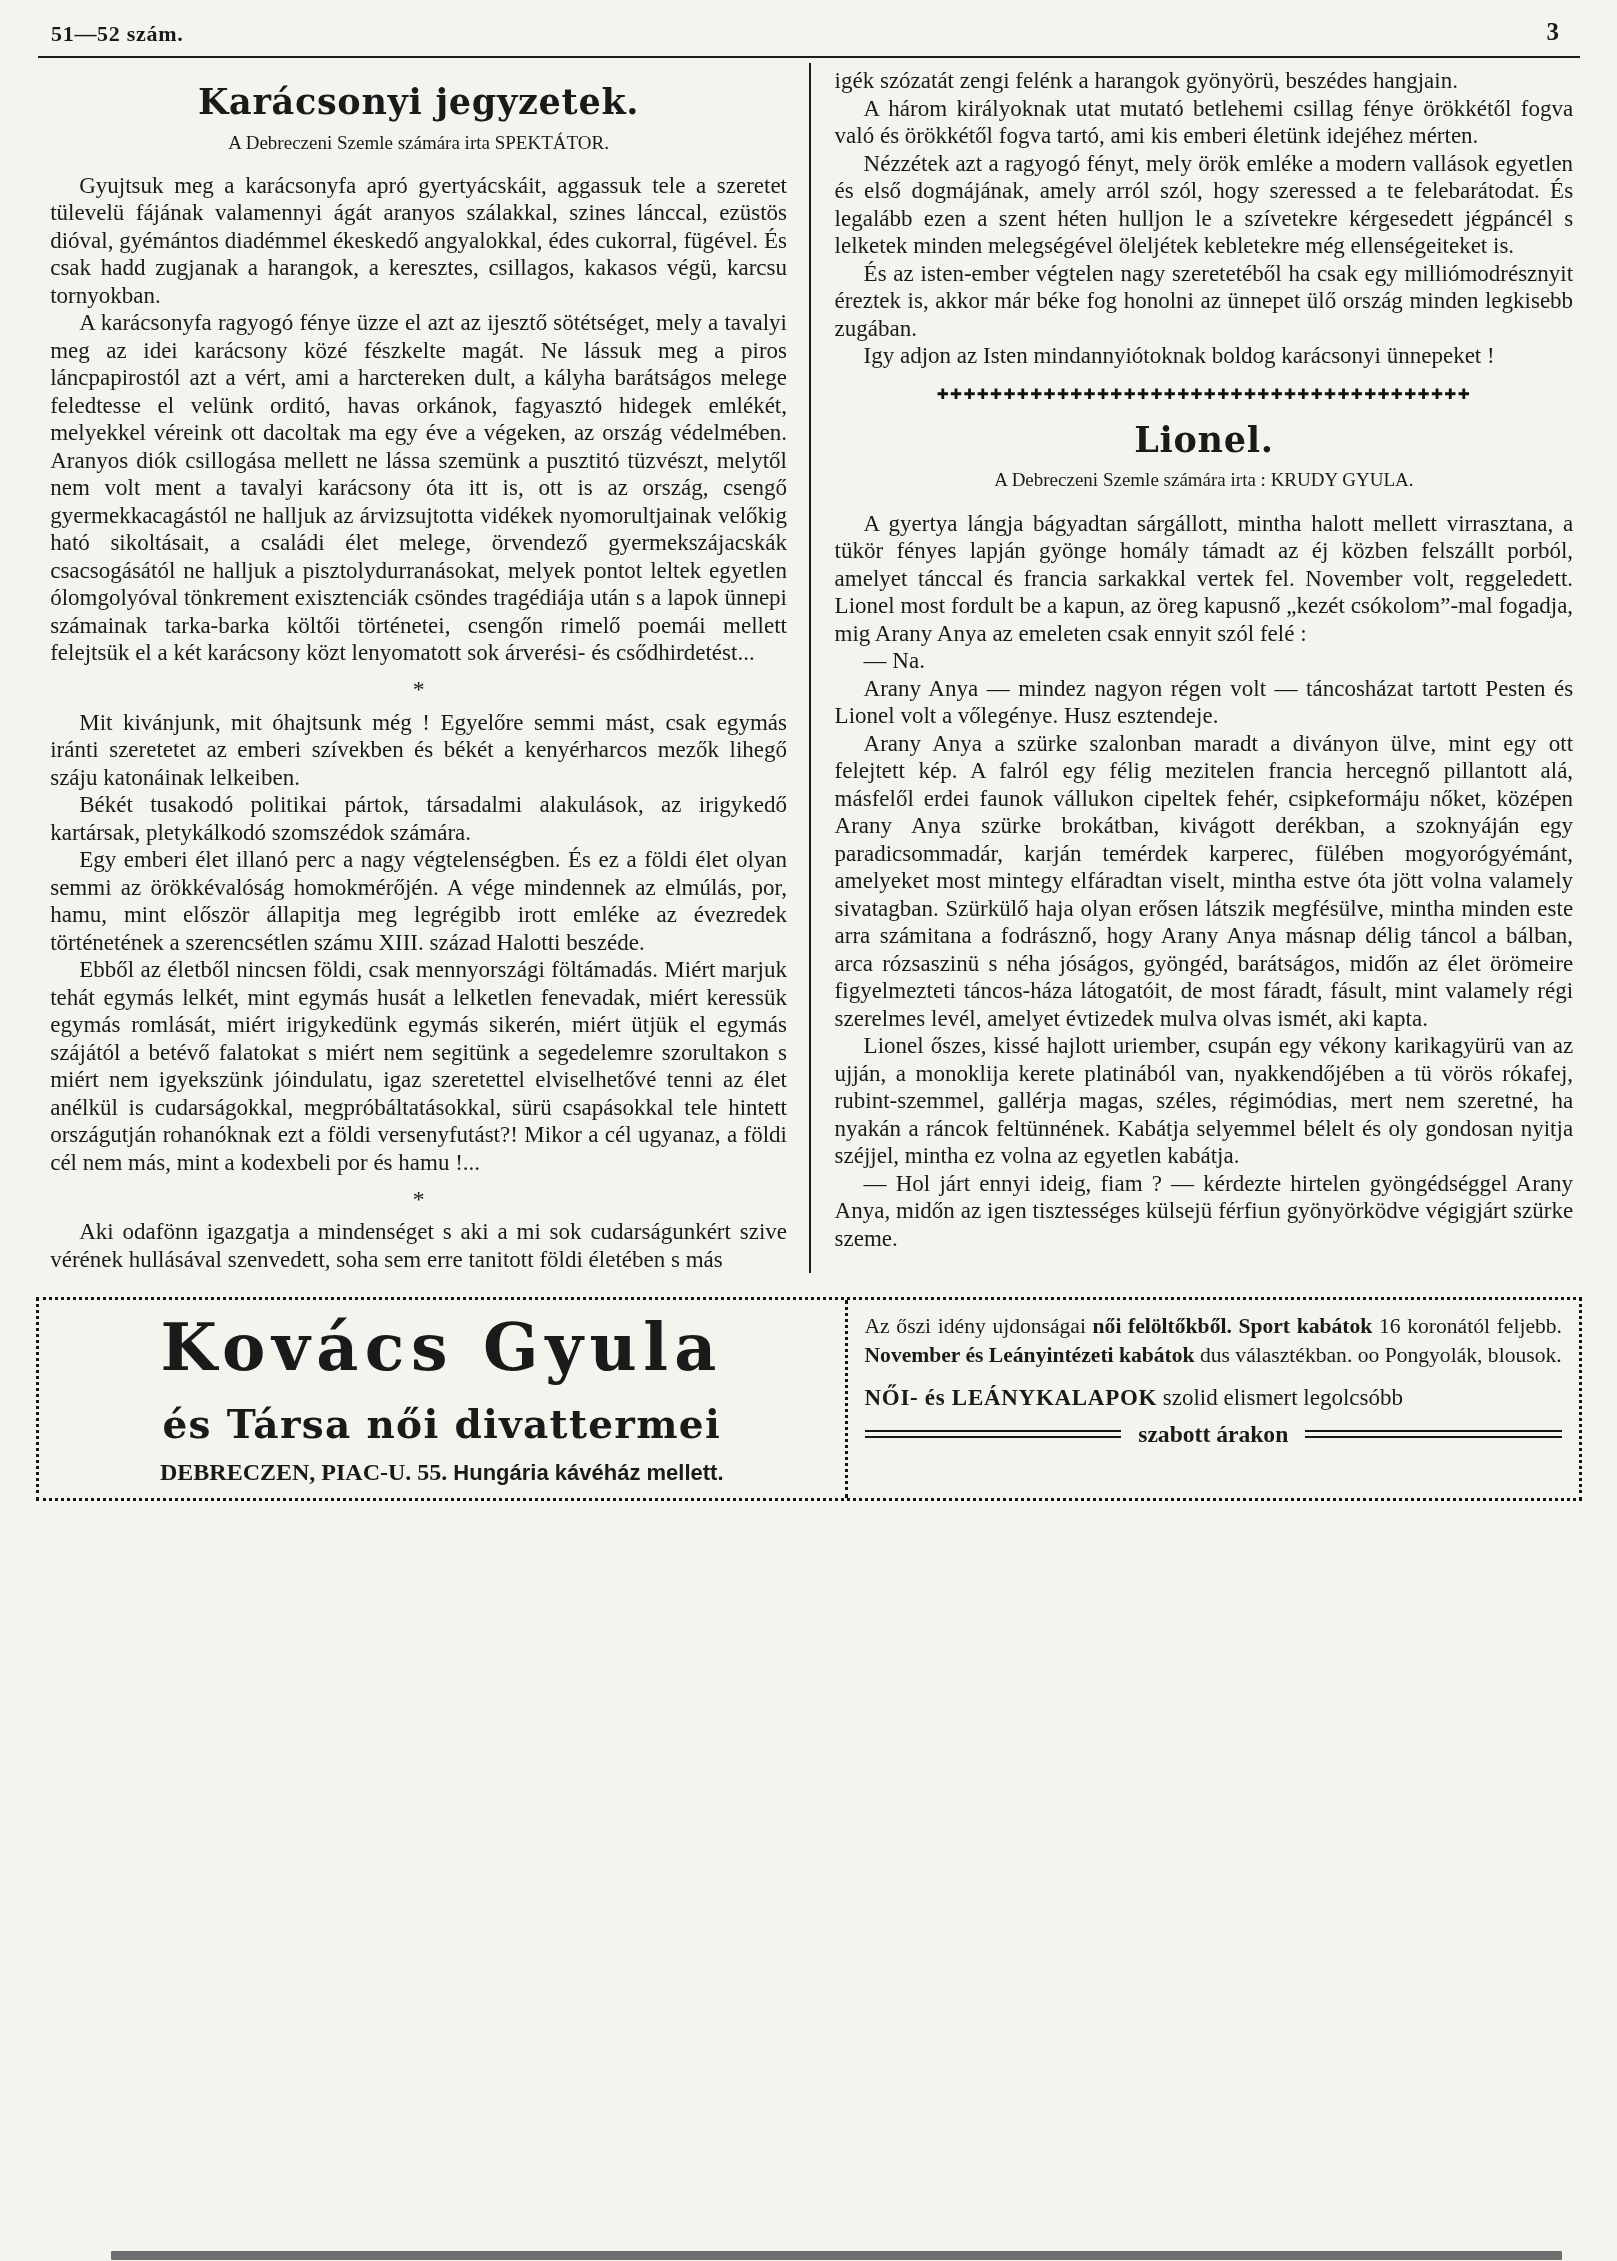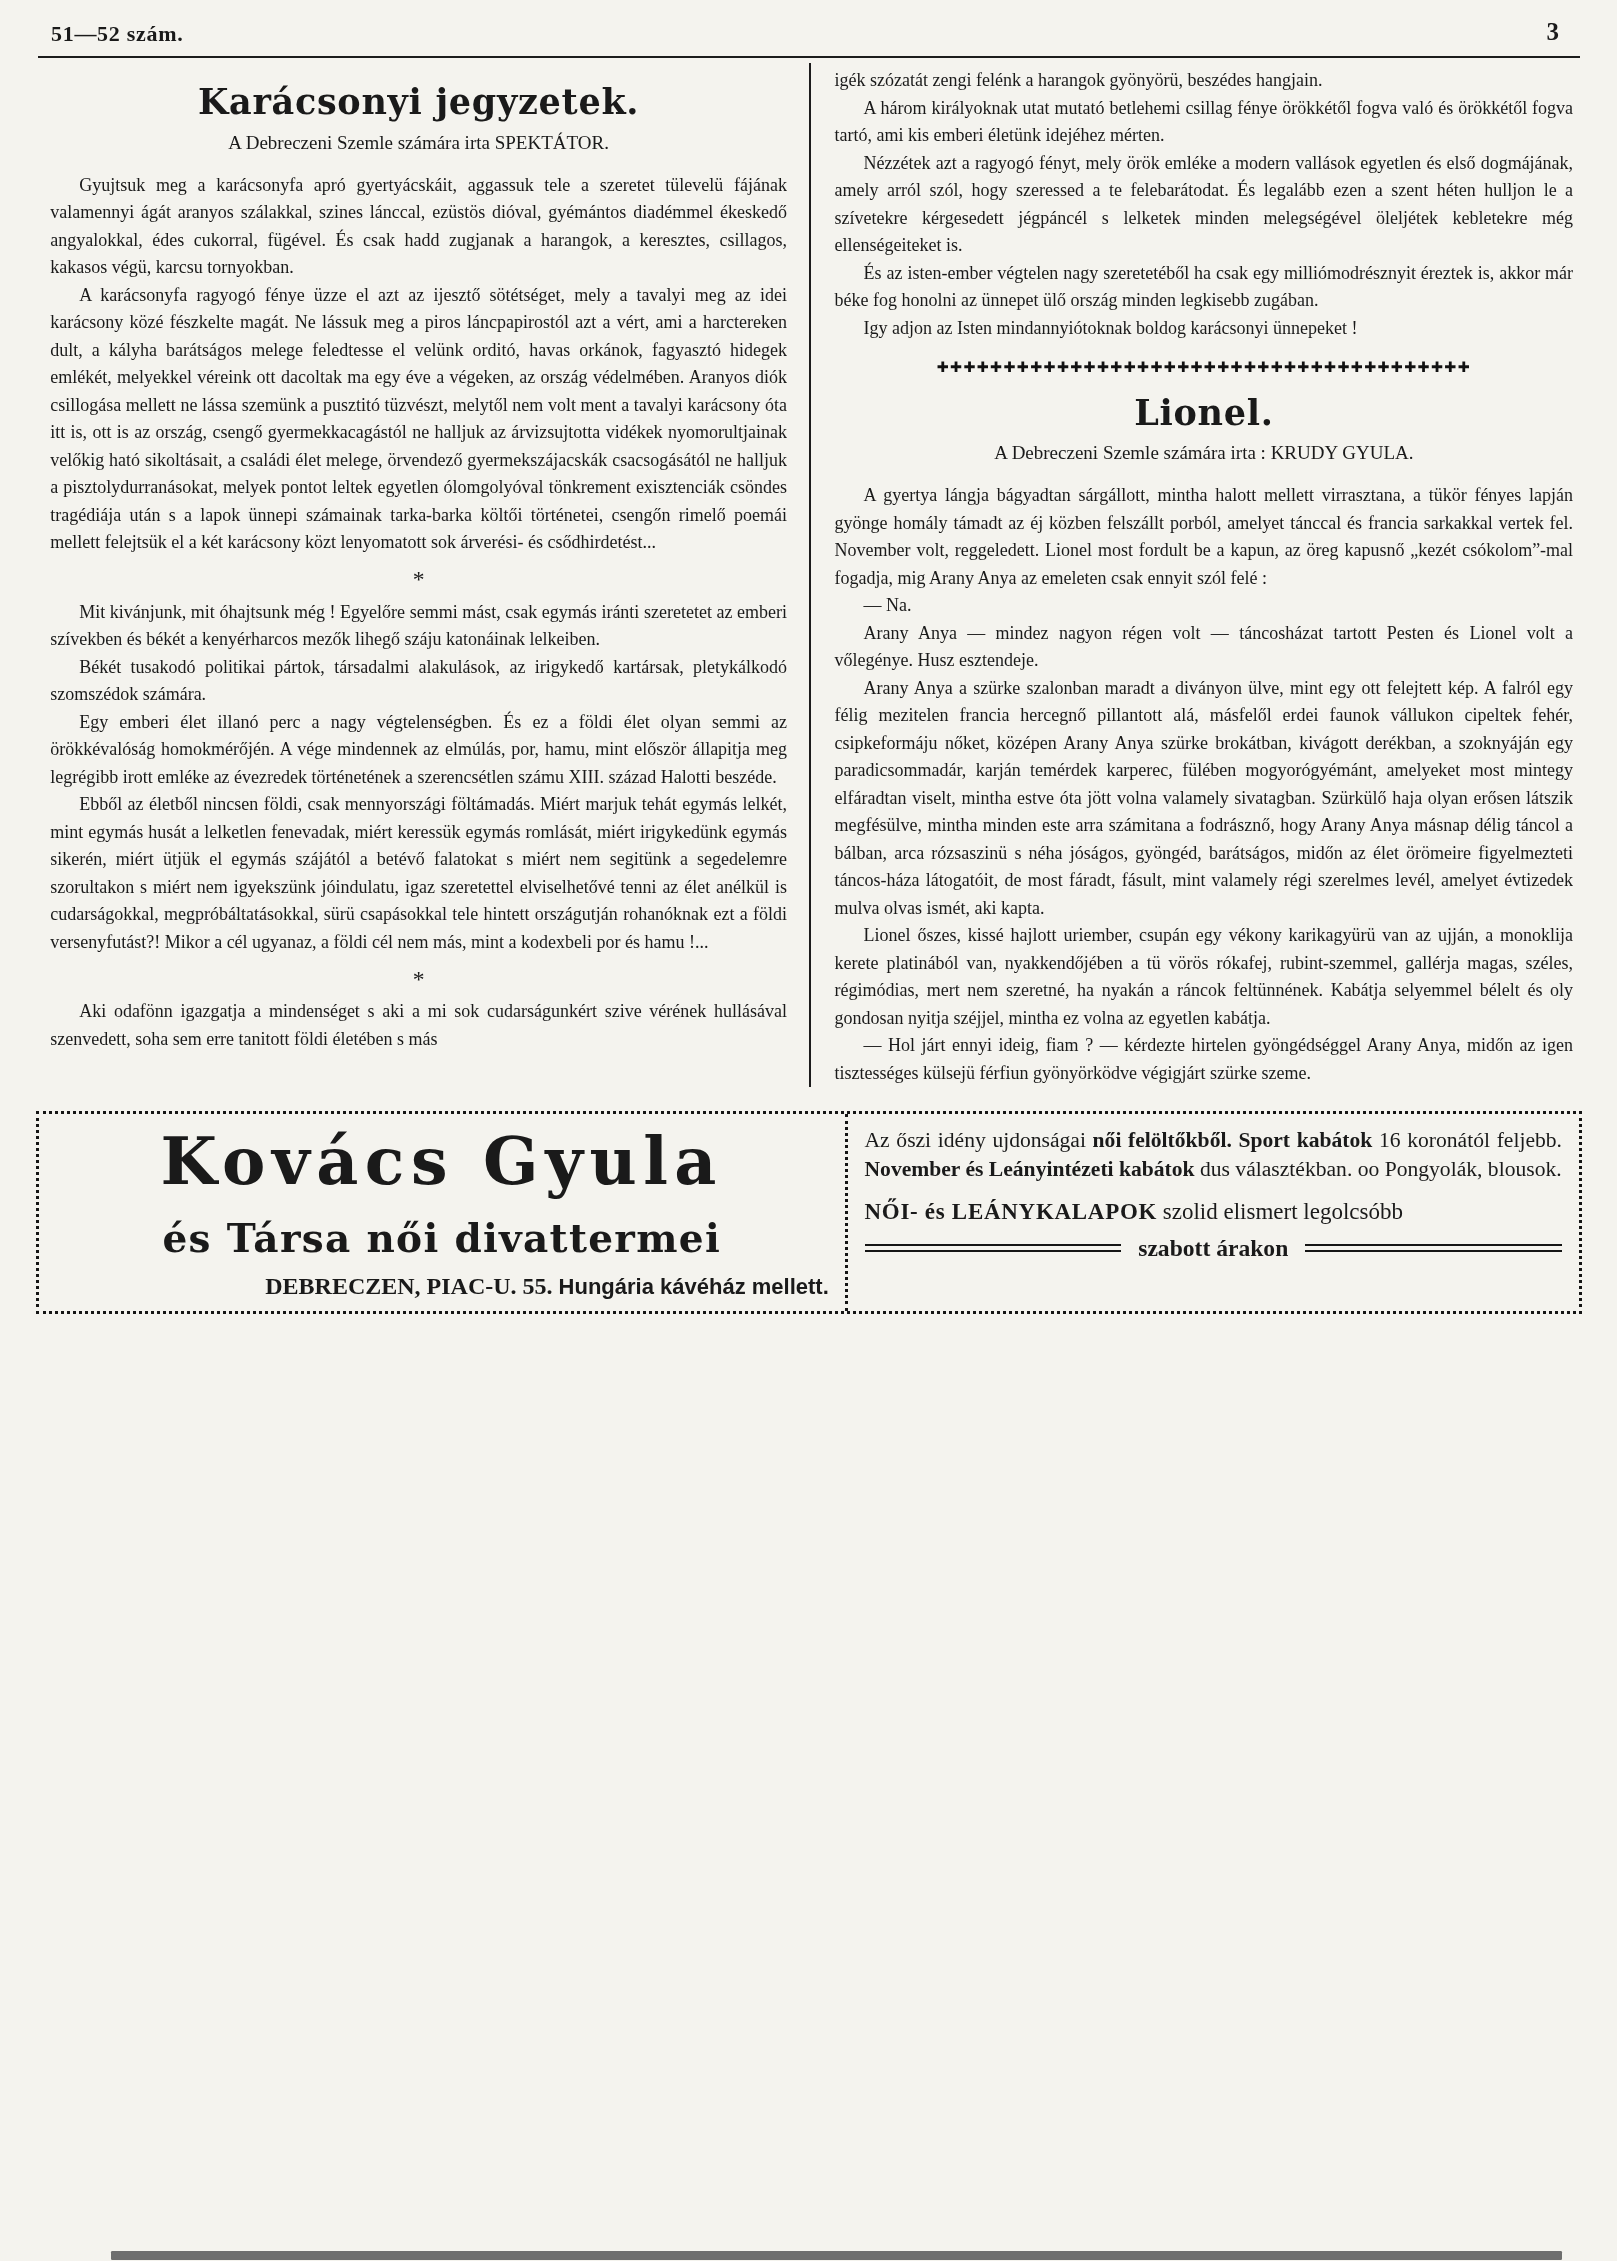--- a/index.html
+++ b/index.html
@@ -15,30 +15,30 @@
   .paper-title { position:absolute; left:0; right:0; top:18.3px; text-align:center; font-size:26px; font-weight:700; letter-spacing:2.6px; }
   .page-num { position:absolute; right:59px; top:18.3px; font-size:25px; font-weight:700; }
   .header-rule { border-top:2.6px solid #1c1c1c; margin:0 38px; }
   
   .columns { display:flex; padding:5.2px 41px 0; align-items:stretch; }
   .col { width:50%; }
   .col-left  { padding:3.9px 22px 0 9.2px; }
   .col-right { padding:3.9px 3.9px 0 23.6px; border-left:2px solid #1c1c1c; }
   .article-title { text-align:center; font-family:"DejaVu Serif",serif; font-size:35px; font-weight:700; letter-spacing:0.7px; margin:14.4px 0 9.2px; }
   .byline { text-align:center; font-size:19px; margin:0 0 18.3px; }
-  p.para { margin:0; font-size:18px; line-height:27.5px; text-align:justify; text-indent:29px; }
+  p.para { margin:0; font-size:23px; line-height:27.5px; text-align:justify; text-indent:29px; }
   p.cont { text-indent:0; }
   .sep-star { text-align:center; font-size:23.6px; line-height:25px; margin:10.5px 0 6.5px; }
   .cross-row { text-align:center; font-size:14.4px; letter-spacing:1.3px; line-height:19.6px; margin:15.7px 0 1.3px; color:#111; overflow:hidden; white-space:nowrap; }
   
   .ad-box { margin:23.6px 36px 0; border:3.9px dotted #151515; display:flex; align-items:stretch; }
   .ad-left { width:52.5%; border-right:3.9px dotted #151515; padding:14.4px 15.7px 11.8px; text-align:center; }
   .ad-name { font-family:"DejaVu Serif",serif; font-size:65px; font-weight:700; letter-spacing:6.5px; line-height:1.04; white-space:nowrap; }
   .ad-sub  { font-family:"DejaVu Serif",serif; font-size:39px; font-weight:700; letter-spacing:1.3px; margin-top:19px; white-space:nowrap; }
-  .ad-addr { font-size:24px; font-weight:700; margin-top:11.8px; white-space:nowrap;text-align:right; }
+  .ad-addr { font-size:24px; font-weight:700; margin-top:11.8px; white-space:nowrap; }
   .ad-addr .addr2 { font-family:"Liberation Sans",sans-serif; font-size:22px; }
   .ad-right { flex:1; padding:11.8px 17px 10.5px; font-size:21.6px; line-height:29px; }
   .ad-lead { margin:0; text-align:justify; text-indent:0; }
   .b { font-weight:700; }
   .kalap-line { margin-top:13px; font-size:23px; white-space:nowrap; }
   .kalap-line .kalap-bold { font-weight:700; letter-spacing:0.7px; }
   .szabott-row { display:flex; align-items:center; gap:17px; margin-top:7.9px; }
   .dbl-rule { flex:1; height:7.9px; border-top:2.6px solid #151515; border-bottom:2.6px solid #151515; }
   .szabott { font-weight:700; font-size:23.6px; white-space:nowrap; }
   .scan-strip { position:absolute; bottom:1.3px; left:111px; right:56px; height:8.5px; background:#6e6e6e; border-radius:1.3px; }

